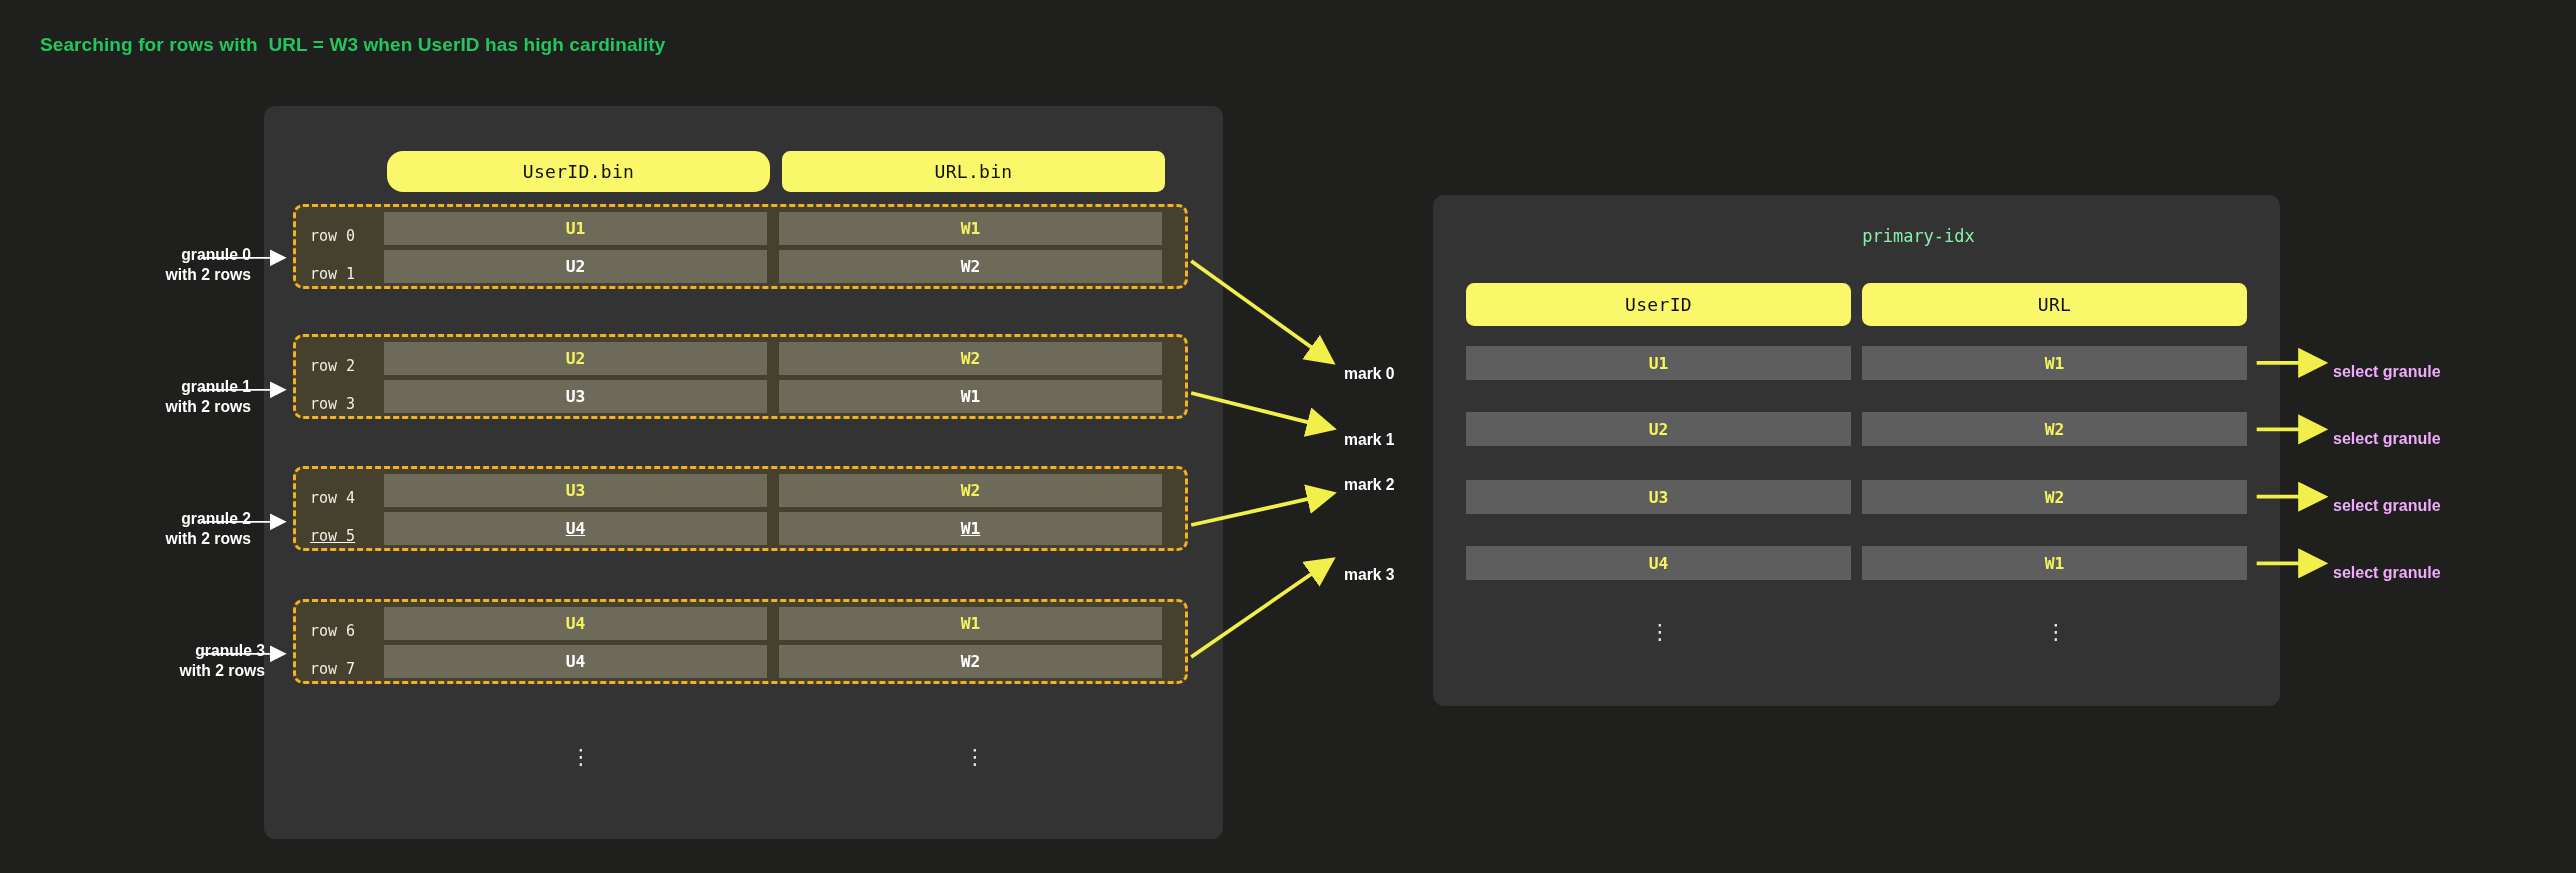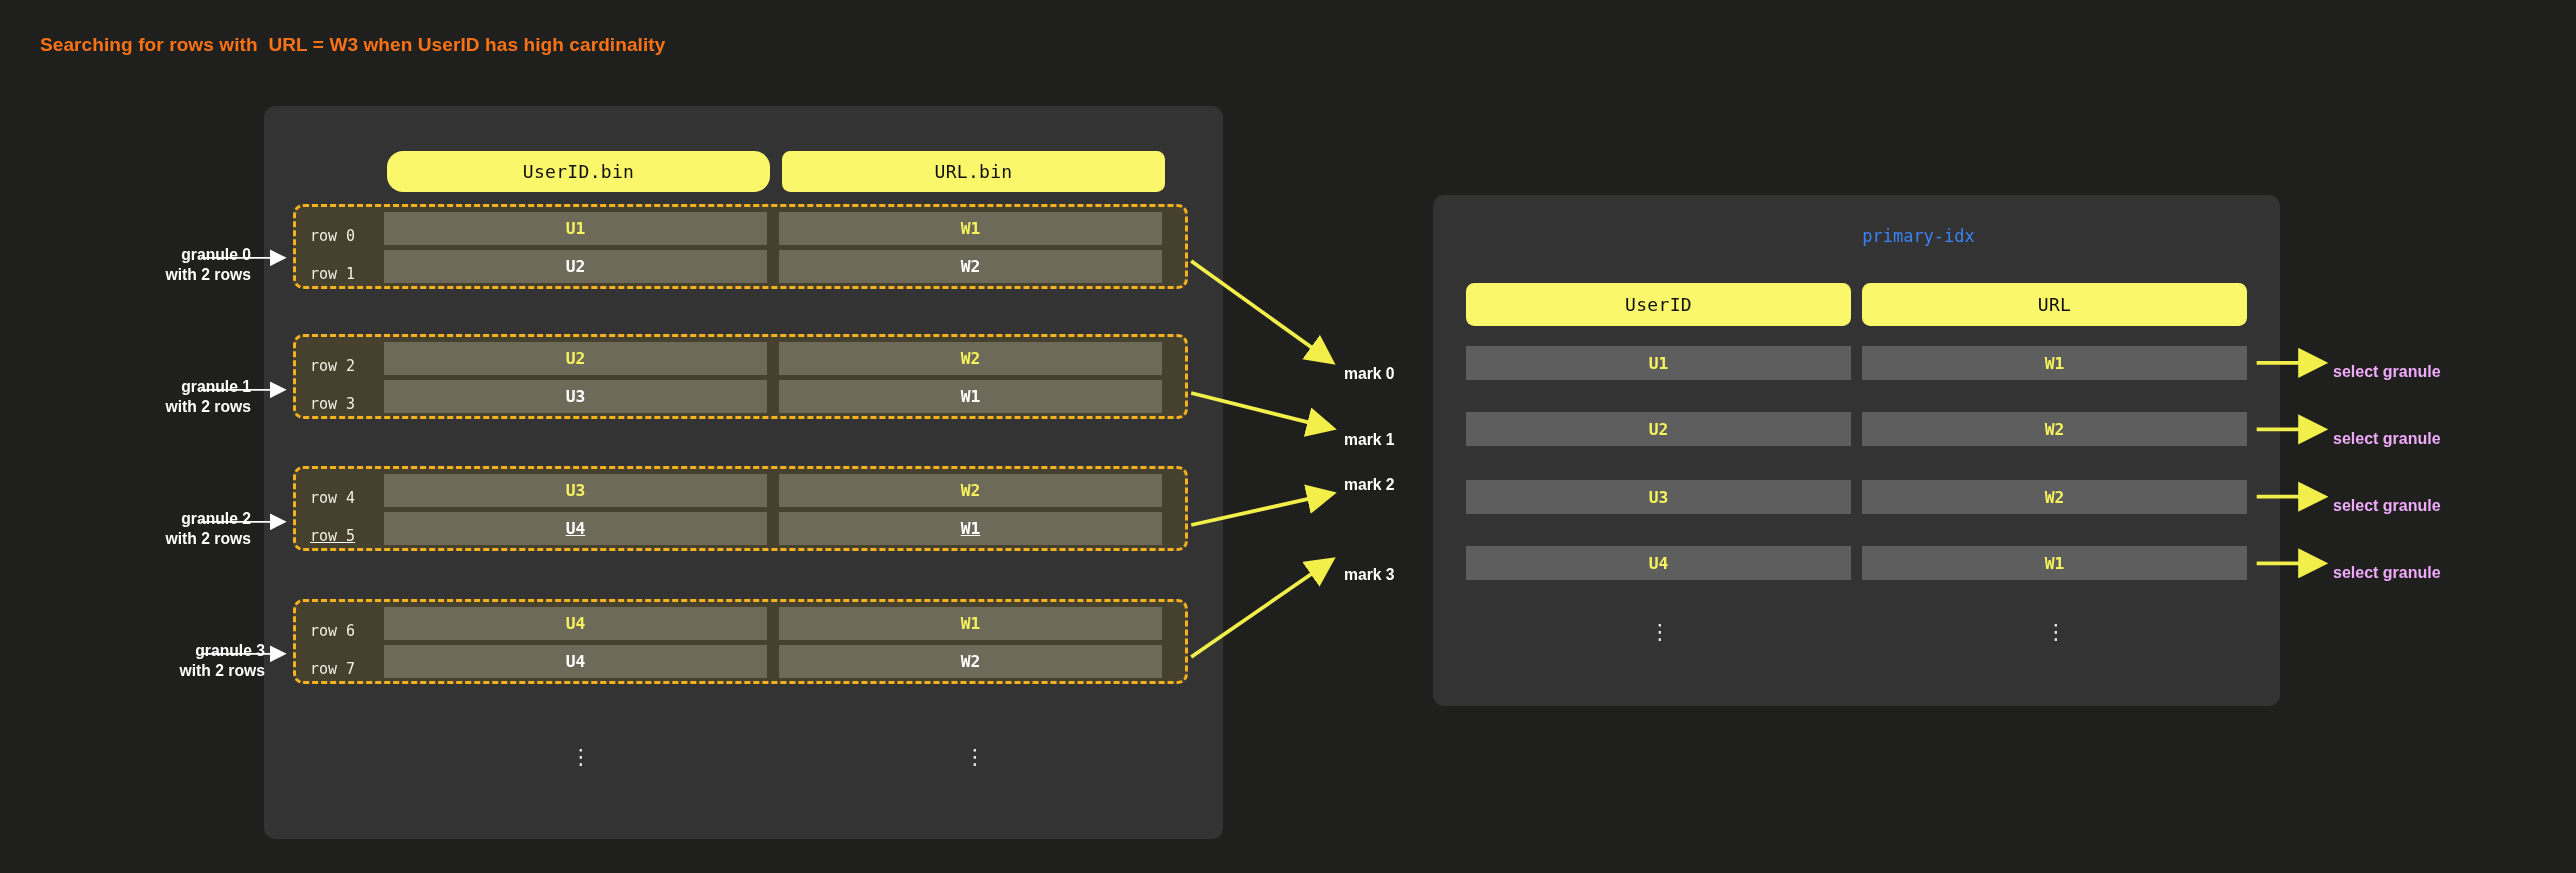--- a/index.html
+++ b/index.html
@@ -17,21 +17,21 @@
   }
 
   
   #page-title {
     position: absolute;
     left: 40px;
     top: 34px;
     font-size: 19px;
     font-weight: bold;
     letter-spacing: 0.1px;
-    color: #f97316;
+    color: #22c55e;
     white-space: pre;
   }
 
   
   .panel {
     position: absolute;
     background: #333333;
     border-radius: 11.3px;
   }
   #data-panel { left: 264px; top: 106px; width: 959px; height: 733px; }
@@ -114,21 +114,21 @@
 
   
   #index-title {
     position: absolute;
     left: 1433px;
     top: 226px;
     width: 971px;
     text-align: center;
     font-family: "DejaVu Sans Mono", "Liberation Mono", monospace;
     font-size: 17px;
-    color: #3b82f6;
+    color: #86efac;
   }
   .idx-cell {
     position: absolute;
     height: 34px;
     width: 385px;
     background: #5e5e5e;
     display: flex;
     align-items: center;
     justify-content: center;
     font-family: "DejaVu Sans Mono", "Liberation Mono", monospace;

